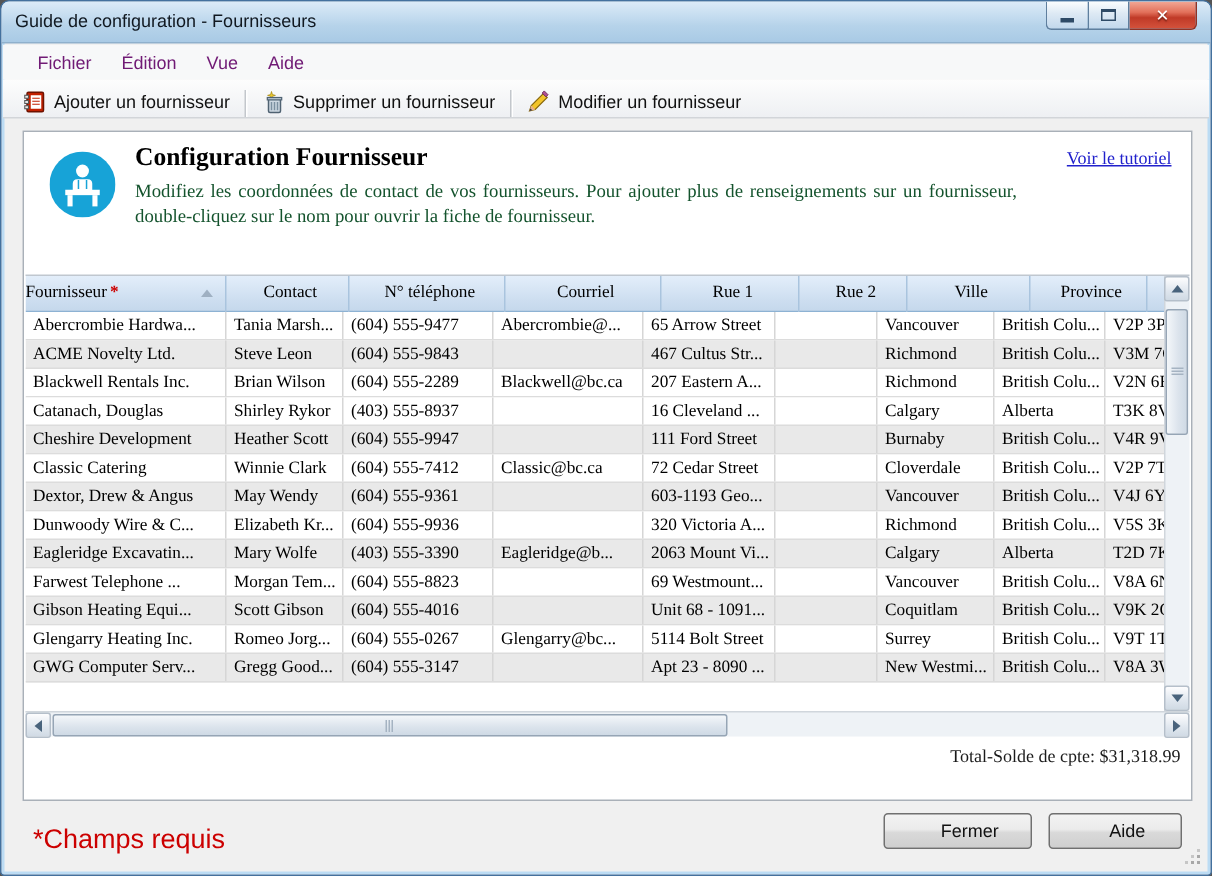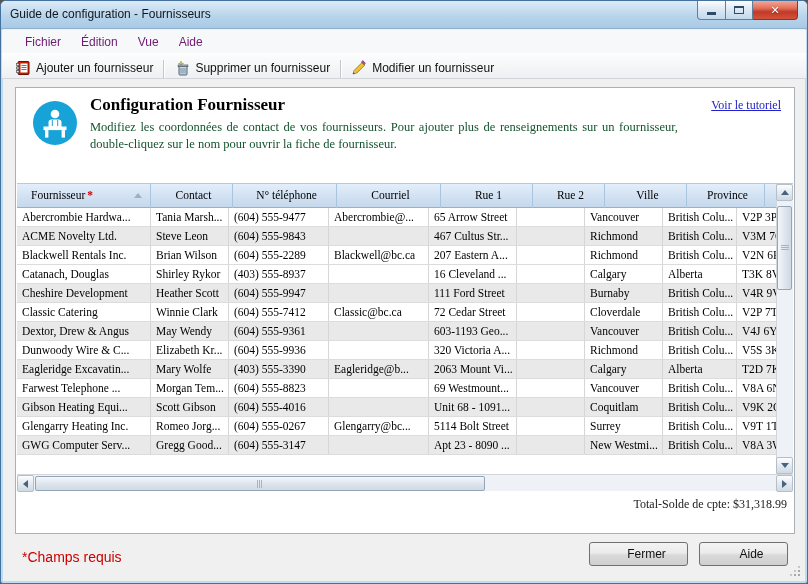--- a/index.html
+++ b/index.html
@@ -86,21 +86,21 @@
     height:24px; white-space:nowrap;
     background:linear-gradient(#e3eefa,#cddef0 70%,#c5d8ec);
     border-bottom:1px solid #8db2d3;
   }
   .hcell {
     display:inline-block; vertical-align:top; height:24px; line-height:23px;
     font-size:11.5px; color:#000; text-align:center;
     border-right:1px solid #a9c4de; padding:0 4px;
     overflow:hidden; white-space:nowrap; position:relative;
   }
-  .hcell.c0 { text-align:left; padding-left:14px; }
+  .hcell.c0 { text-align:left; padding-left:0; }
   .hcell.c8 { white-space:normal; line-height:11px; padding-top:1px; }
   .req-star { color:#cc0000; font-weight:bold; margin-left:2px; }
   .sort-asc {
     position:absolute; right:8px; top:9px; width:0; height:0;
     border-left:4px solid transparent; border-right:4px solid transparent;
     border-bottom:5px solid #9fb0c2;
   }
   .grid-row { height:19px; white-space:nowrap; border-bottom:1px solid #dcdcdc; background:#fff; }
   .grid-row.alt { background:#e9e9e9; }
   .cell {
@@ -149,21 +149,21 @@
     border:1px solid #96a5b5; border-radius:2px;
   }
   .hthumb .grip {
     position:absolute; top:3px; left:50%; margin-left:-3px;
     width:1px; height:8px; background:#a5b3c2; box-shadow:2px 0 #a5b3c2, 4px 0 #a5b3c2;
   }
 
   
   .status-left  { position:absolute; left:7px;  top:409px; font-size:12px; color:#1a1a1a; }
   .status-right { position:absolute; right:7px; top:409px; font-size:12px; color:#1a1a1a; }
-  .required-note { position:absolute; left:21px; top:548px; font-size:14px; color:#cc0000; }
+  .required-note { position:absolute; left:21px; top:548px; font-size:18px; color:#cc0000; }
   .dlg-btn {
     position:absolute; top:541px; height:24px; font-size:12px; color:#111;
     border:1px solid #707070; border-radius:3px;
     background:linear-gradient(#f3f3f3,#ebebeb 45%,#d9d9d9 55%,#cfcfcf);
     display:flex; align-items:center; justify-content:center;padding-left:16px;
   }
   .btn-close { left:588px; width:99px; }
   .btn-help  { left:698px; width:89px; }
   .resize-grip { position:absolute; right:7px; bottom:7px; width:10px; height:10px; }
   .resize-grip::before {

